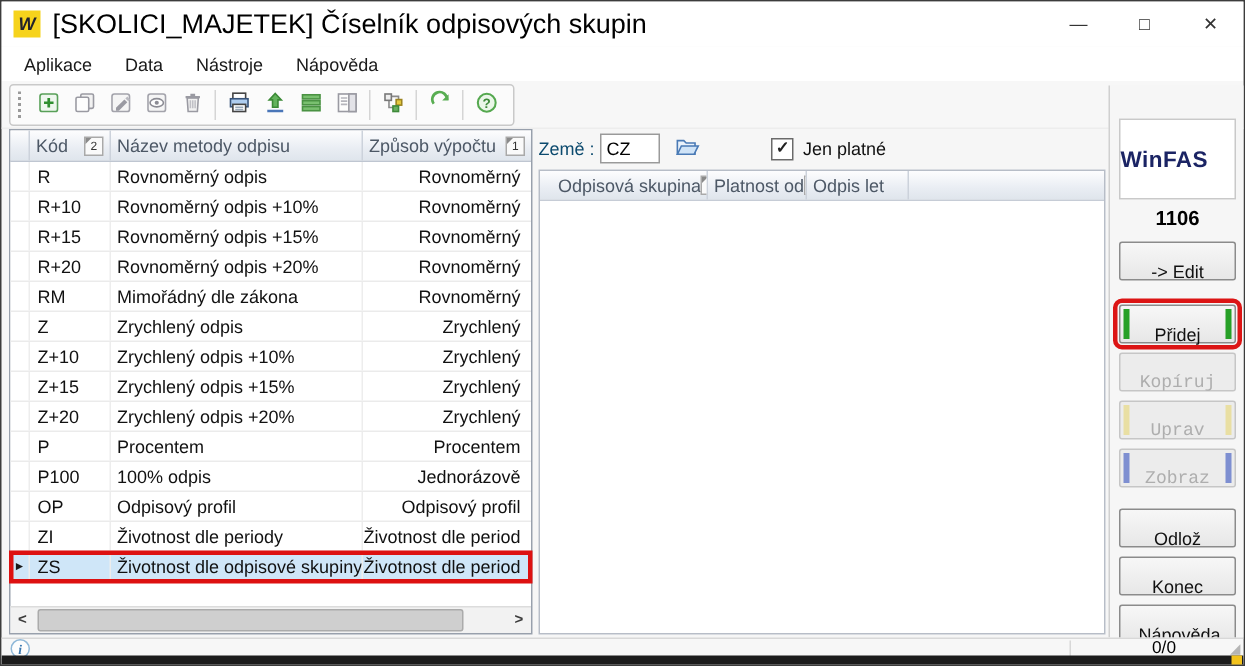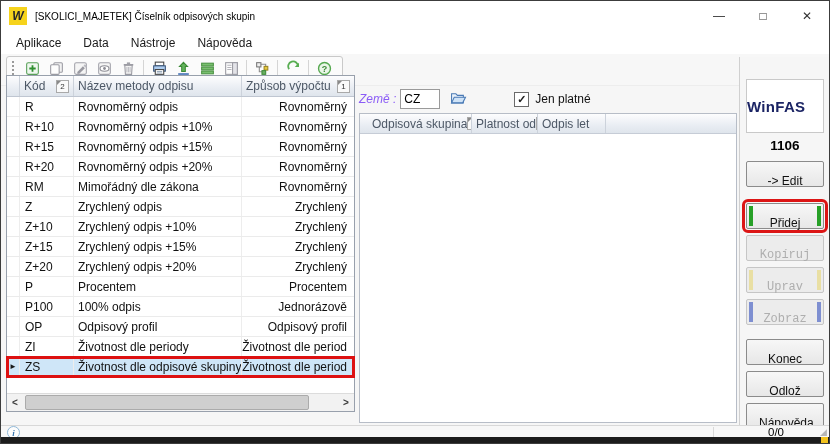--- a/index.html
+++ b/index.html
@@ -1,34 +1,34 @@
 <!DOCTYPE html>
 <html><head>
 <meta charset="utf-8">
 <style>
   html,body{margin:0;padding:0;background:#d8d8d8;font-family:"Liberation Sans",sans-serif;}
   .window{position:relative;width:830px;height:444px;box-sizing:border-box;border:1px solid #3c3c3c;background:#f6f6f6;overflow:hidden;font-size:12px;color:#111;}
   
   .titlebar{position:absolute;left:0;top:0;right:0;height:30px;background:#fff;display:flex;align-items:center;padding-left:8px;}
   .app-icon{width:18px;height:18px;background:#f6d31c;color:#23232b;font-weight:bold;font-size:12px;display:flex;align-items:center;justify-content:center;margin-right:8px;font-style:italic;}
-  .title{font-size:10px;color:#000;}
+  .title{font-size:18px;color:#000;}
   .win-controls{position:absolute;right:0;top:0;height:30px;display:flex;}
   .wc{width:44px;height:30px;display:flex;align-items:center;justify-content:center;font-size:12px;color:#333;}
   
   .menubar{position:absolute;left:0;top:30px;right:0;height:23px;background:#fff;display:flex;align-items:center;padding-left:4px;}
   .mi{padding:3px 11px;color:#1a1a1a;}
   
   .toolbar{position:absolute;left:0;top:53px;right:0;height:31px;background:#f7f7f7;border-bottom:1px solid #ededed;}
   .tbbox{display:inline-flex;align-items:center;height:26px;margin:2px 0 0 5px;border:1px solid #c9c9c9;border-radius:3px;background:#fbfbfb;padding:0 6px 0 3px;}
   .grip{width:2px;height:18px;margin:0 6px 0 2px;background-image:repeating-linear-gradient(#9a9a9a 0 2px,transparent 2px 4px);}
   .tb{width:24px;height:22px;display:flex;align-items:center;justify-content:center;background:transparent;border:none;padding:0;}
   .tb svg{width:17px;height:17px;}
   .tsep{width:1px;height:20px;background:#d5d5d5;margin:0 3px;}
   
-  .left-table{position:absolute;left:5px;top:74px;width:349px;height:337px;box-sizing:border-box;background:#fff;border:1px solid #98a0ac;}
+  .left-table{position:absolute;left:5px;top:85px;width:349px;height:337px;box-sizing:border-box;background:#fff;border:1px solid #98a0ac;}
   .lt-head{height:20px;display:flex;background:linear-gradient(#fdfdfe,#e9edf3 60%,#dfe5ec);border-bottom:1px solid #bfc6d1;color:#4d5866;align-items:center;}
   .hc{display:flex;align-items:center;height:100%;box-sizing:border-box;padding:0 4px;border-right:1px solid #ccd2db;overflow:hidden;white-space:nowrap;}
   .hc.ind{width:13px;padding:0;}
   .hc.code{width:54px;}
   .hc.name{width:168px;}
   .hc.method{flex:1;border-right:none;}
   .sortb{margin-left:auto;width:11px;height:11px;border:1px solid #a9a9a9;background:#fafafa;font-size:8px;color:#333;display:flex;align-items:center;justify-content:center;position:relative;flex:none;}
   .sortb::before{content:"";position:absolute;left:0;top:0;border-left:4px solid #8a8a8a;border-bottom:4px solid transparent;}
   .trow{display:flex;height:19px;border-bottom:1px solid #ebebeb;align-items:center;background:#fff;}
   .c{display:flex;align-items:center;height:100%;box-sizing:border-box;padding:0 4px;border-right:1px solid #ededed;overflow:hidden;white-space:nowrap;}
@@ -36,21 +36,21 @@
   .c.code{width:54px;padding-left:5px;}
   .c.name{width:168px;}
   .c.method{flex:1;border-right:none;justify-content:flex-end;padding-right:7px;}
   .trow.sel{background:#cfe6f8;outline:3px solid #dd1111;outline-offset:-2px;position:relative;z-index:2;}
   .lt-scroll{position:absolute;left:0;right:0;bottom:0;height:17px;background:#f2f2f2;border-top:1px solid #dcdcdc;display:flex;align-items:center;}
   .sarr{width:16px;text-align:center;font-weight:bold;color:#3c3c3c;font-size:10px;}
   .sthumb{width:282px;height:13px;background:#cfcfcf;border:1px solid #ababab;border-radius:2px;margin-left:2px;}
   .sarr.right{margin-left:auto;}
   
   .filter-row{position:absolute;left:358px;top:86px;width:378px;height:24px;display:flex;align-items:center;}
-  .lbl-country{color:#8b5cf6;margin-right:4px;font-style:italic;}
+  .lbl-country{color:#0c4a6e;margin-right:4px;}
   .inp{height:18px;border:1px solid #9a9a9a;background:#fff;font:12px "Liberation Sans",sans-serif;padding:0 3px;box-sizing:content-box;}
   .inp.cz{width:32px;}
   .inp.country{width:138px;margin-left:3px;}
   .folder-btn{width:24px;height:20px;background:transparent;border:none;margin-left:6px;padding:0;display:flex;align-items:center;justify-content:center;}
   .folder-btn svg{width:18px;height:15px;}
   .chk-group{display:flex;align-items:center;margin-left:44px;}
   .checkbox{width:13px;height:13px;border:1px solid #6a6a6a;background:#fff;display:flex;align-items:center;justify-content:center;font-size:11px;font-weight:bold;color:#222;margin-right:6px;line-height:1;}
   .right-table{position:absolute;left:358px;top:112px;width:378px;height:310px;box-sizing:border-box;background:#fff;border:1px solid #b7bdc7;}
   .rt-head{height:19px;display:flex;background:linear-gradient(#fdfdfe,#e9edf3 60%,#dfe5ec);border-bottom:1px solid #c6ccd6;color:#4d5866;align-items:center;padding-left:8px;}
   .rhc{display:flex;align-items:center;height:100%;box-sizing:border-box;padding:0 4px;border-right:1px solid #ccd2db;overflow:hidden;white-space:nowrap;}
@@ -360,24 +360,24 @@
         </div>
         <div class="btnwrap">
           <button class="sbtn disabled acc-yellow">Uprav</button>
         </div>
         <div class="btnwrap">
           <button class="sbtn disabled acc-blue">Zobraz</button>
         </div>
       </div>
     <div id="bottom-buttons">
         <div class="btnwrap">
+          <button class="sbtn">Odlož</button>
+        </div>
+        <div class="btnwrap">
           <button class="sbtn">Konec</button>
-        </div>
-        <div class="btnwrap">
-          <button class="sbtn">Odlož</button>
         </div>
         <div class="btnwrap">
           <button class="sbtn">Nápověda</button>
         </div>
       </div>
   </div>
 
   <div class="statusbar">
     <span class="info-icon">i</span>
     <span class="vsep"></span>

